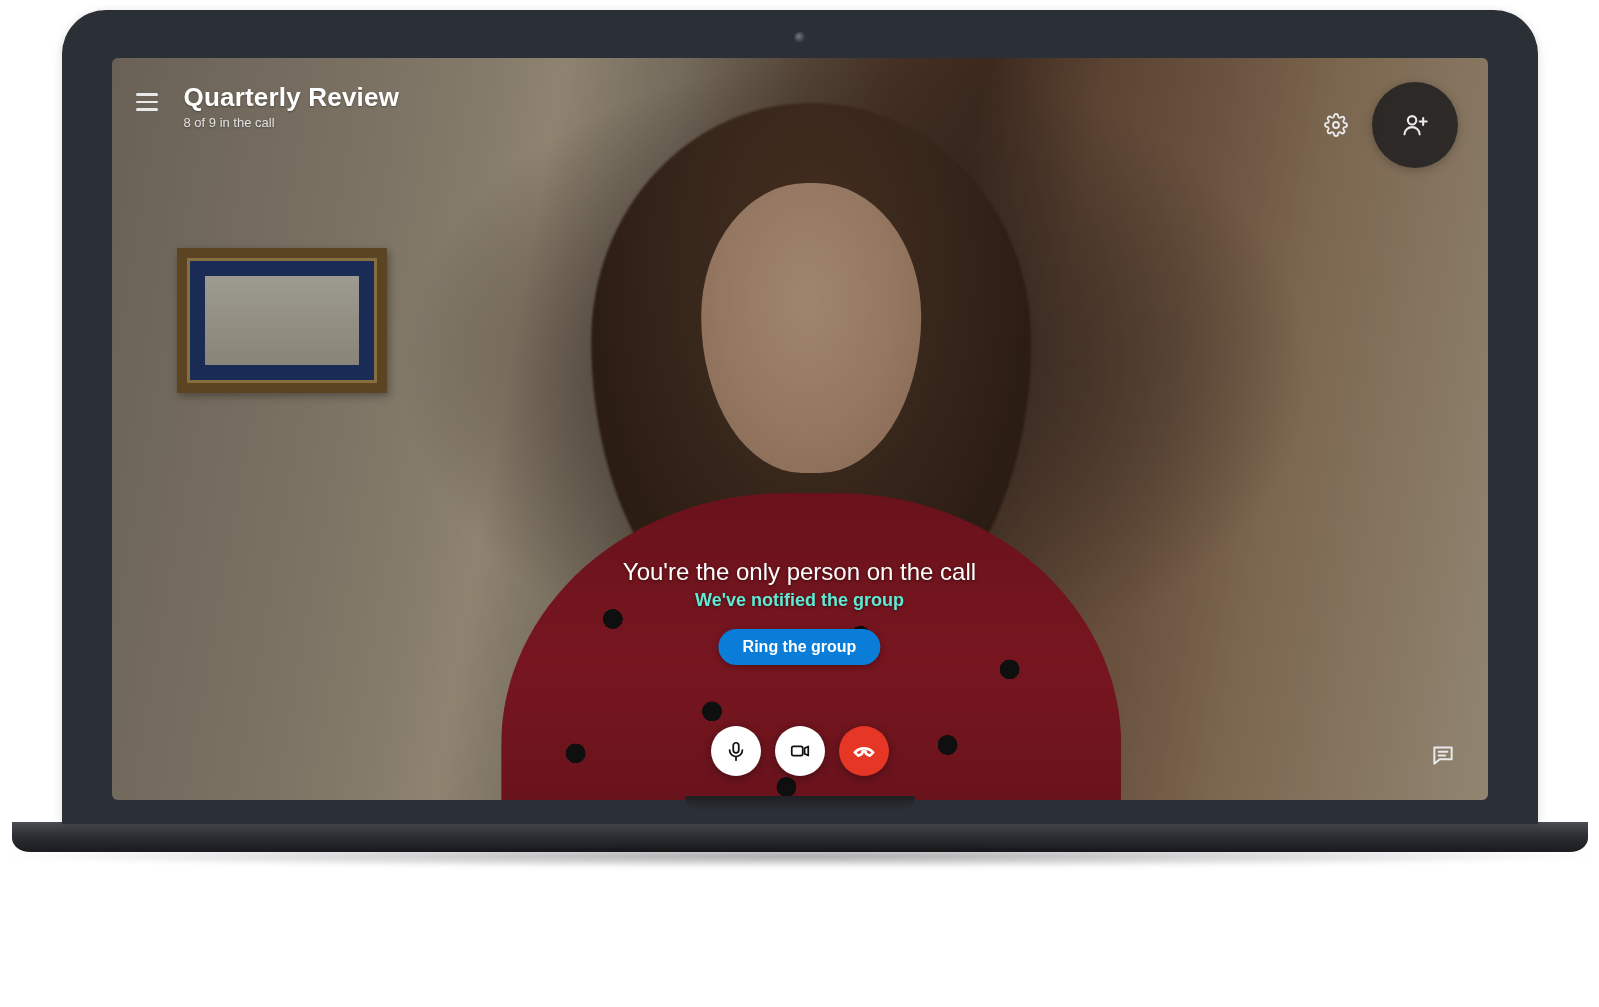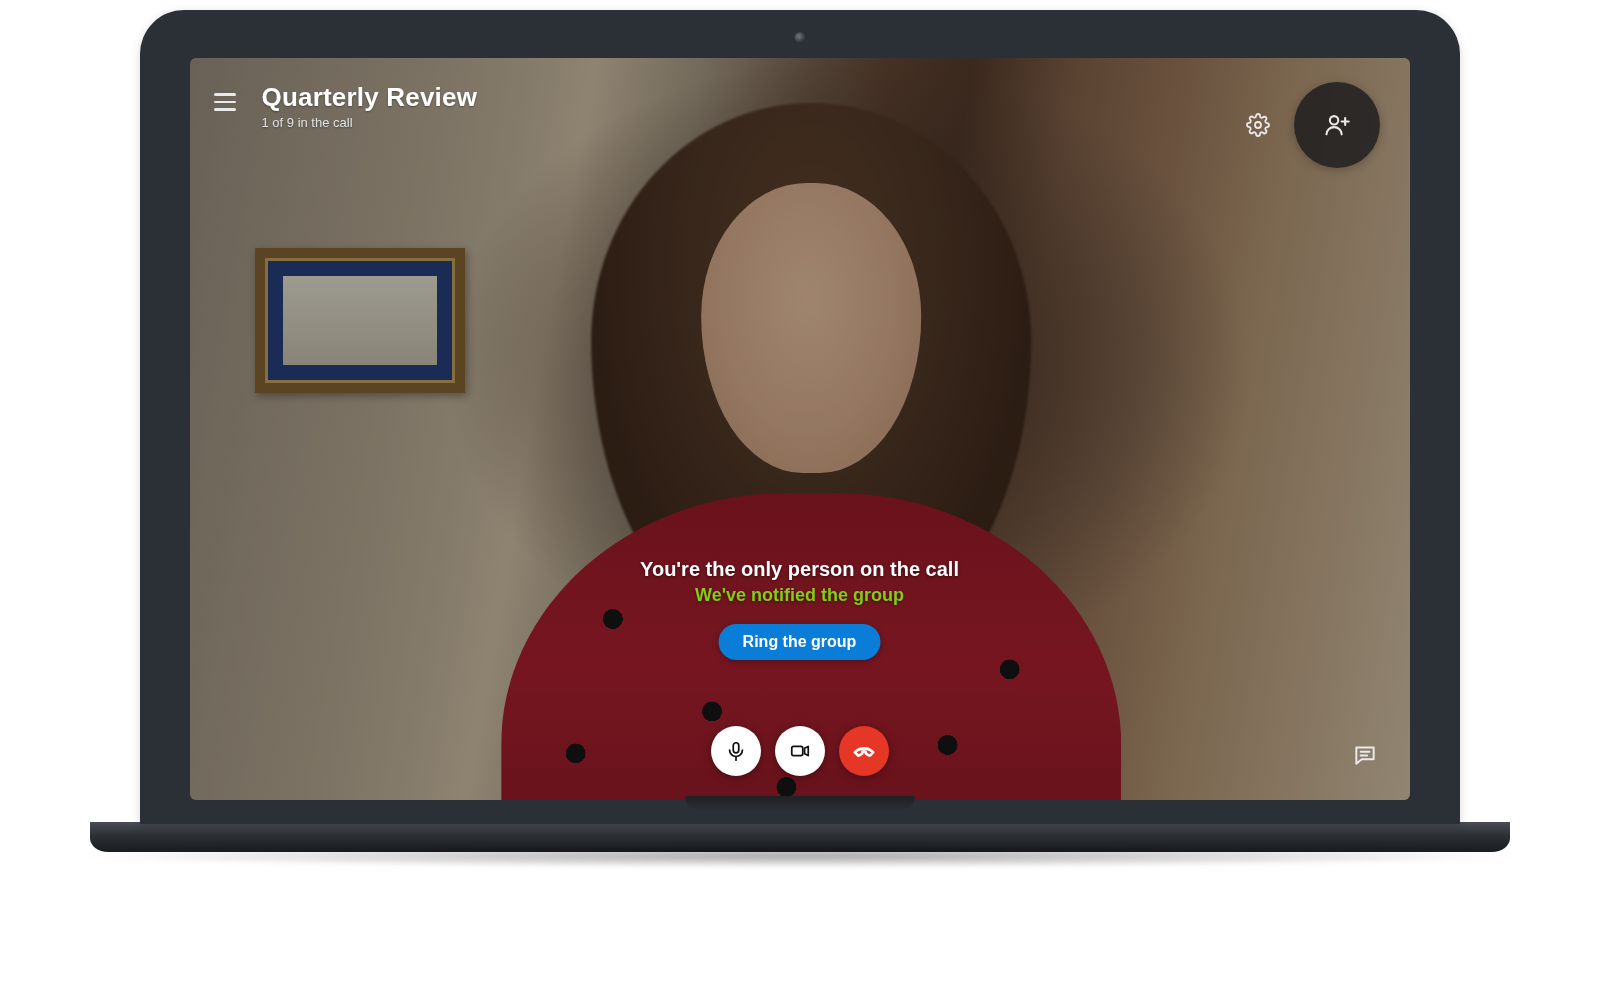--- a/index.html
+++ b/index.html
@@ -8,21 +8,21 @@
     font-family: "Segoe UI", -apple-system, BlinkMacSystemFont, sans-serif;
     background: #ffffff;
     display: flex;
     align-items: flex-start;
     justify-content: center;
     padding-top: 10px;
   }
 
   
   .laptop {
-    width: 1320px;
+    width: 1476px;
     position: relative;
   }
   .laptop-body {
     background: #2b2f36;
     border-radius: 44px 44px 0 0;
     padding: 48px 50px 24px 50px;
     position: relative;
     box-shadow: 0 2px 10px rgba(0,0,0,0.15);
   }
   .camera {
@@ -198,27 +198,27 @@
   .center-notice {
     position: absolute;
     left: 50%;
     top: 500px;
     transform: translateX(-50%);
     text-align: center;
     color: #fff;
     text-shadow: 0 1px 3px rgba(0,0,0,0.5);
   }
   .notice-title {
-    font-size: 20px;
-    font-weight: 700;
+    font-size: 24px;
+    font-weight: 400;
   }
   .notice-sub {
     font-size: 18px;
     font-weight: 600;
-    color: #84cc16;
+    color: #5eead4;
     margin-top: 4px;
   }
   .ring-btn {
     margin-top: 18px;
     display: inline-block;
     background: #0a7dd8;
     color: #fff;
     font-size: 16px;
     font-weight: 700;
     padding: 9px 24px;
@@ -282,21 +282,21 @@
 
       <div class="header">
         <div class="header-left">
           <div class="hamburger">
             <span></span>
               <span></span>
               <span></span>
           </div>
           <div class="titles">
             <div class="call-title">Quarterly Review</div>
-            <div class="call-subtitle">1 of 9 in the call</div>
+            <div class="call-subtitle">8 of 9 in the call</div>
           </div>
         </div>
 
         <div class="header-right">
           <div class="icon-btn">
             <span>
               <svg width="24" height="24" viewBox="0 0 24 24" fill="none" stroke="currentColor" stroke-width="1.8" stroke-linecap="round" stroke-linejoin="round">
                 <circle cx="12" cy="12" r="3"></circle>
                 <path d="M19.4 15a1.7 1.7 0 0 0 .34 1.87l.06.06a2 2 0 1 1-2.83 2.83l-.06-.06a1.7 1.7 0 0 0-1.87-.34 1.7 1.7 0 0 0-1.03 1.56V21a2 2 0 1 1-4 0v-.09a1.7 1.7 0 0 0-1.11-1.56 1.7 1.7 0 0 0-1.87.34l-.06.06a2 2 0 1 1-2.83-2.83l.06-.06a1.7 1.7 0 0 0 .34-1.87 1.7 1.7 0 0 0-1.56-1.03H3a2 2 0 1 1 0-4h.09a1.7 1.7 0 0 0 1.56-1.11 1.7 1.7 0 0 0-.34-1.87l-.06-.06a2 2 0 1 1 2.83-2.83l.06.06a1.7 1.7 0 0 0 1.87.34H9a1.7 1.7 0 0 0 1.03-1.56V3a2 2 0 1 1 4 0v.09a1.7 1.7 0 0 0 1.03 1.56 1.7 1.7 0 0 0 1.87-.34l.06-.06a2 2 0 1 1 2.83 2.83l-.06.06a1.7 1.7 0 0 0-.34 1.87V9a1.7 1.7 0 0 0 1.56 1.03H21a2 2 0 1 1 0 4h-.09a1.7 1.7 0 0 0-1.56 1.03z"></path>
               </svg>

